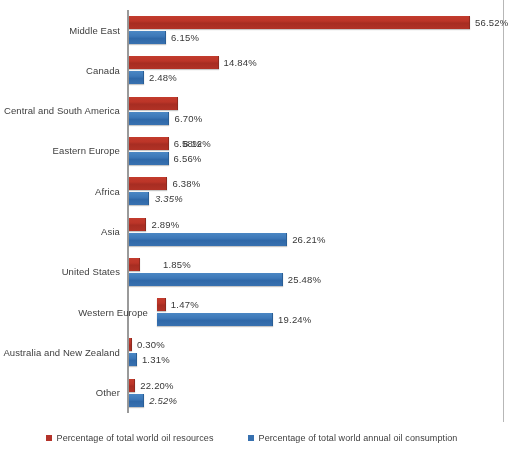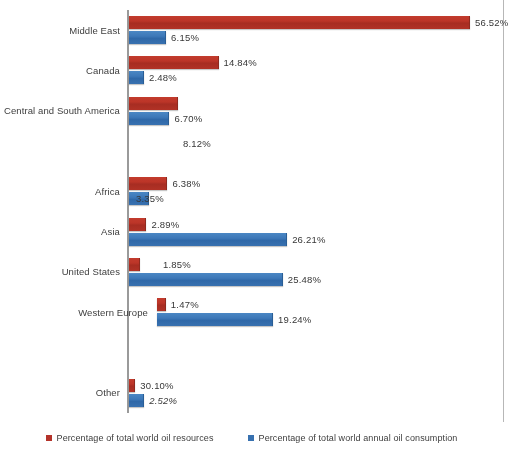--- a/index.html
+++ b/index.html
@@ -200,30 +200,43 @@
           <div class="bar-row resources">
             <div class="bar resources" style="width: 48.9901px;"></div>
             <div class="bar-value" style="left: 48.9901px; margin-top: 40px;">8.12%</div>
           </div>
           <div class="bar-row consumption">
             <div class="bar consumption" style="width: 40.4229px;"></div>
             <div class="bar-value" style="left: 40.4229px;">6.70%</div>
           </div>
         </div>
       </div>
+      <div class="category-group" style="top: 130.9px;">
+        <div class="category-label">Eastern Europe</div>
+        <div class="bars-holder">
+          <div class="bar-row resources">
+            <div class="bar resources" style="width: 39.6989px;"></div>
+            <div class="bar-value" style="left: 39.6989px;">6.58%</div>
+          </div>
+          <div class="bar-row consumption">
+            <div class="bar consumption" style="width: 39.5782px;"></div>
+            <div class="bar-value" style="left: 39.5782px;">6.56%</div>
+          </div>
+        </div>
+      </div>
       <div class="category-group" style="top: 171.2px;">
         <div class="category-label">Africa</div>
         <div class="bars-holder">
           <div class="bar-row resources">
             <div class="bar resources" style="width: 38.4922px;"></div>
             <div class="bar-value" style="left: 38.4922px;">6.38%</div>
           </div>
           <div class="bar-row consumption">
             <div class="bar consumption" style="width: 20.2114px;"></div>
-            <div class="bar-value" style="left: 2px;">3.35%</div>
+            <div class="bar-value" style="left: 21px; font-style: italic;">3.35%</div>
           </div>
         </div>
       </div>
       <div class="category-group" style="top: 211.5px;">
         <div class="category-label">Asia</div>
         <div class="bars-holder">
           <div class="bar-row resources">
             <div class="bar resources" style="width: 17.4361px;"></div>
             <div class="bar-value" style="left: 17.4361px;">2.89%</div>
           </div>
@@ -252,26 +265,39 @@
           <div class="bar-row resources">
             <div class="bar resources" style="width: 8.8689px;"></div>
             <div class="bar-value" style="left: 8.8689px;">1.47%</div>
           </div>
           <div class="bar-row consumption">
             <div class="bar consumption" style="width: 116.08px;"></div>
             <div class="bar-value" style="left: 116.08px;">19.24%</div>
           </div>
         </div>
       </div>
+      <div class="category-group" style="top: 332.4px;">
+        <div class="category-label">Australia and New Zealand</div>
+        <div class="bars-holder">
+          <div class="bar-row resources">
+            <div class="bar resources" style="width: 3px;"></div>
+            <div class="bar-value" style="left: 3px;">0.30%</div>
+          </div>
+          <div class="bar-row consumption">
+            <div class="bar consumption" style="width: 7.90357px;"></div>
+            <div class="bar-value" style="left: 7.90357px;">1.31%</div>
+          </div>
+        </div>
+      </div>
       <div class="category-group" style="top: 372.7px;">
         <div class="category-label">Other</div>
         <div class="bars-holder">
           <div class="bar-row resources">
             <div class="bar resources" style="width: 6.33493px;"></div>
-            <div class="bar-value" style="left: 6.33493px;">30.10%</div>
+            <div class="bar-value" style="left: 6.33493px;">22.20%</div>
           </div>
           <div class="bar-row consumption">
             <div class="bar consumption" style="width: 15.2038px;"></div>
             <div class="bar-value" style="left: 15.2038px; font-style: italic;">2.52%</div>
           </div>
         </div>
       </div>
     </div>
 
   <div id="legend">

